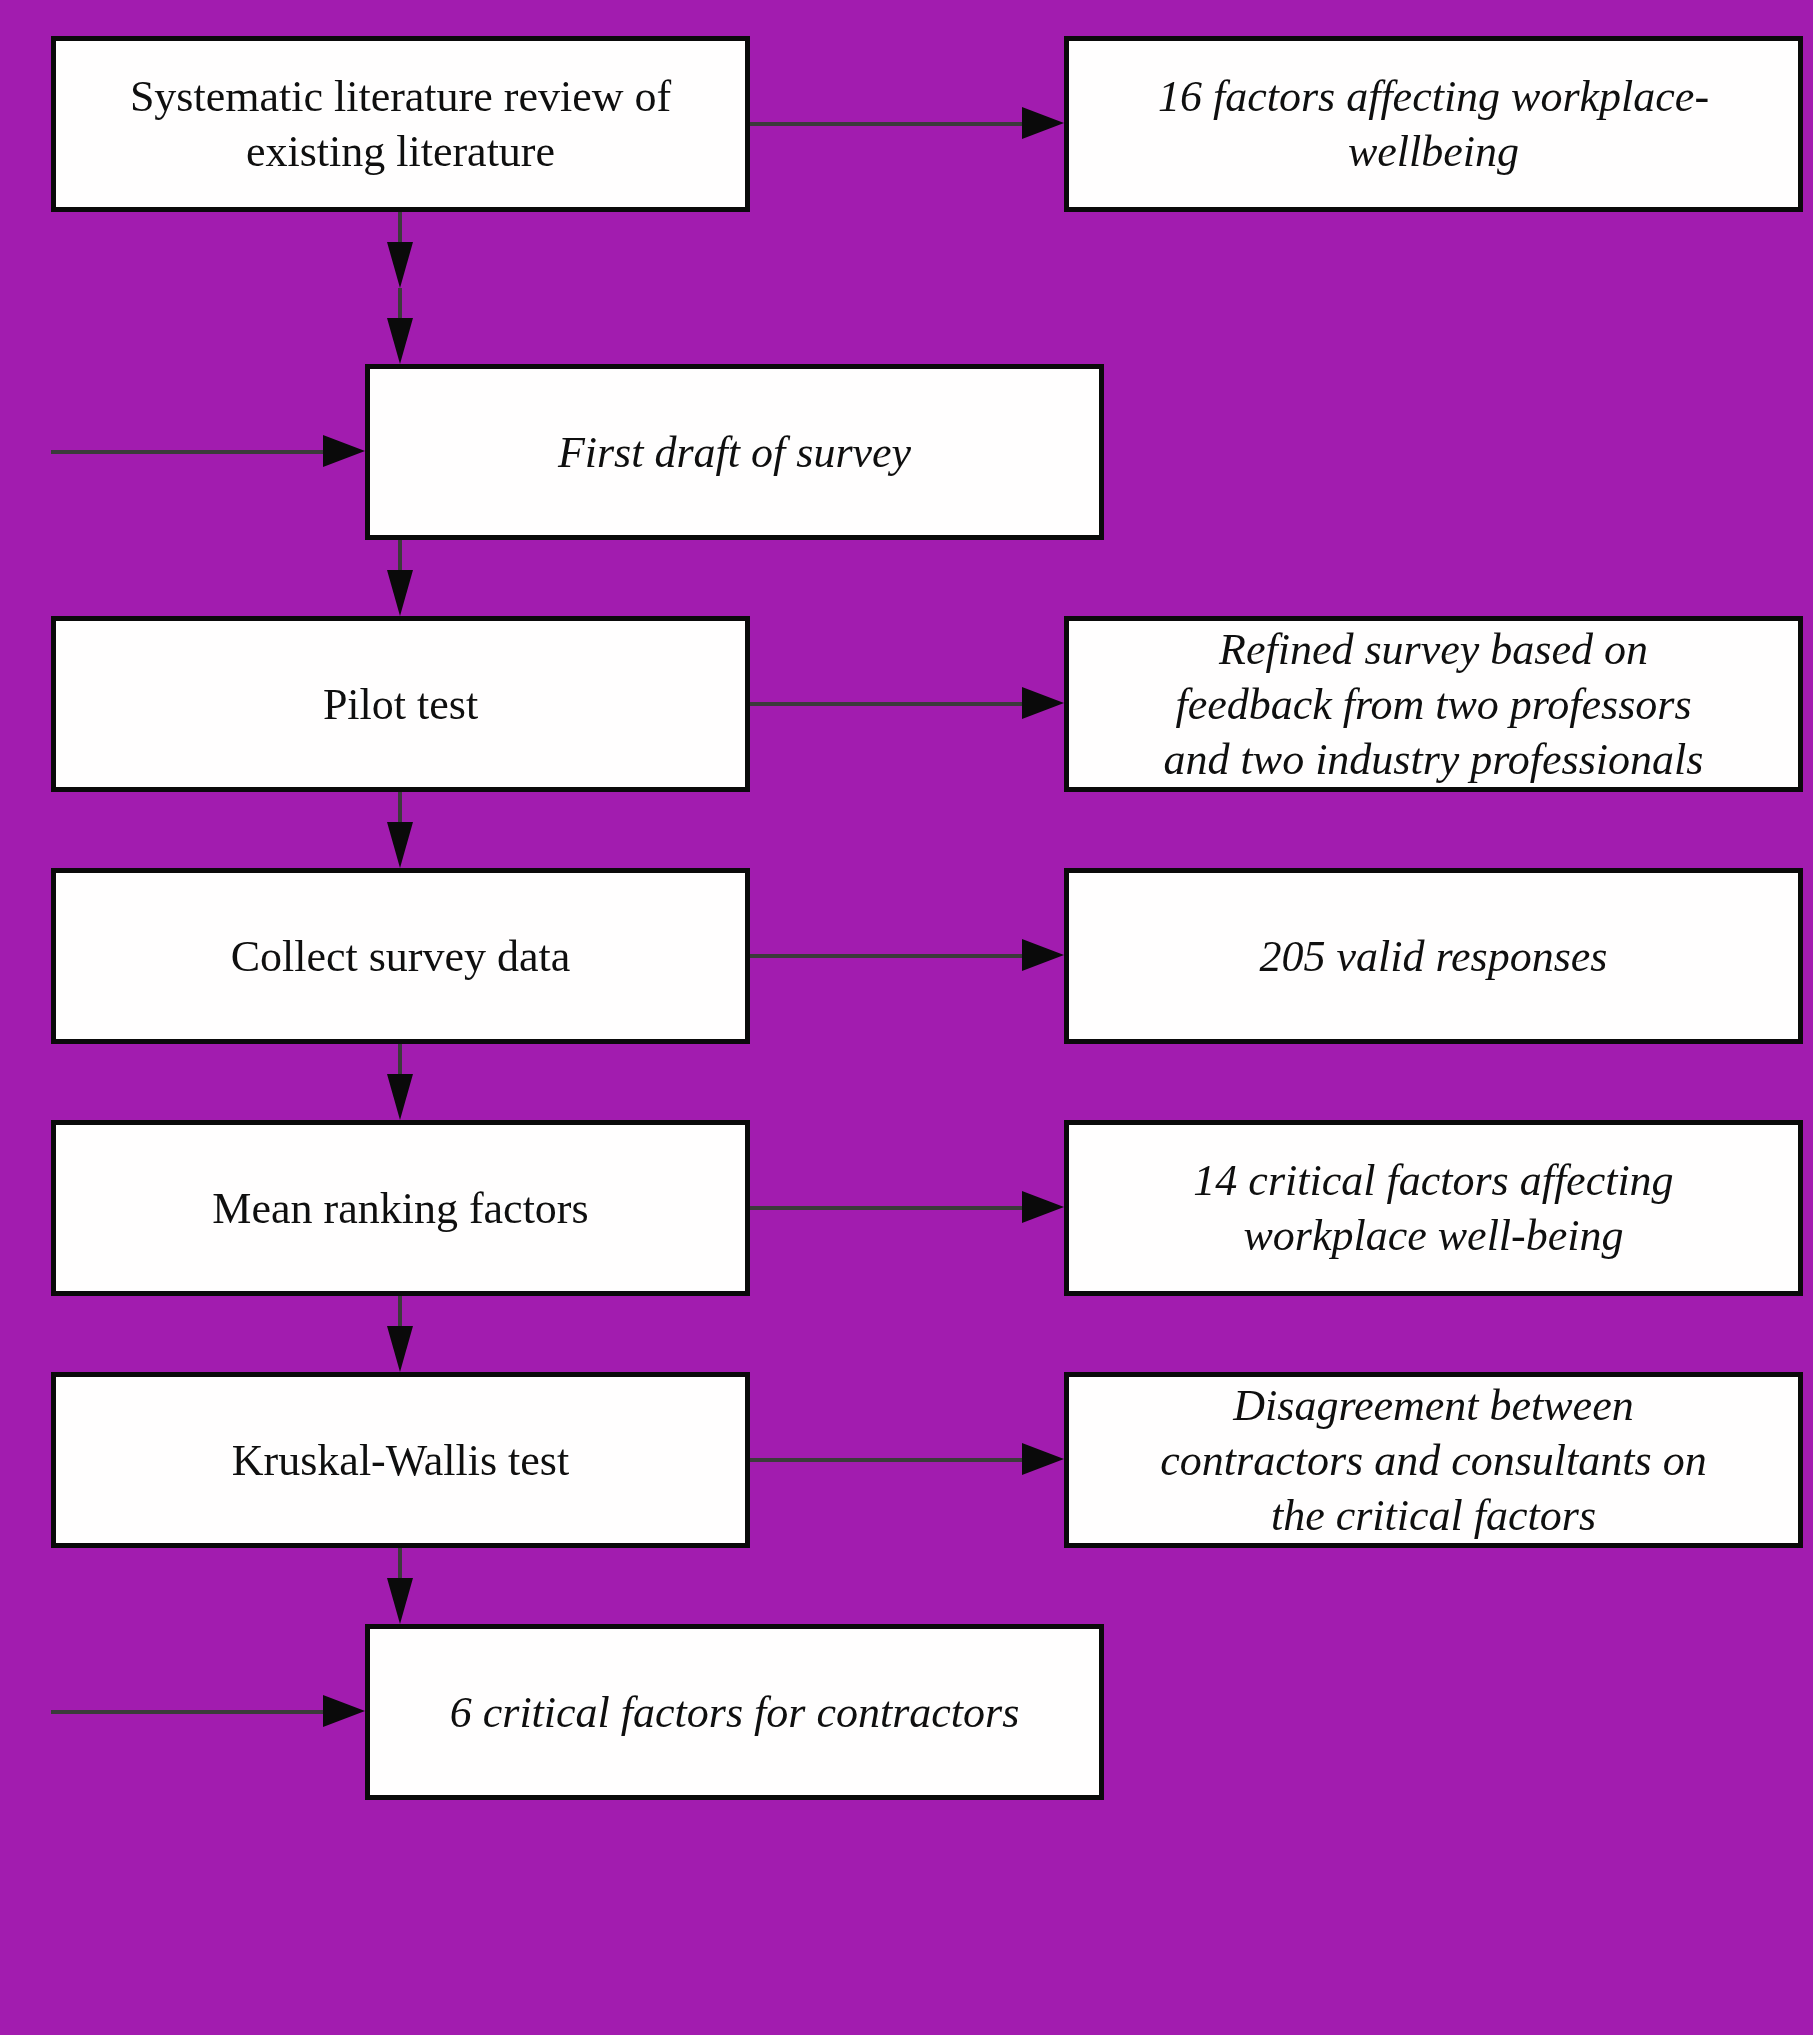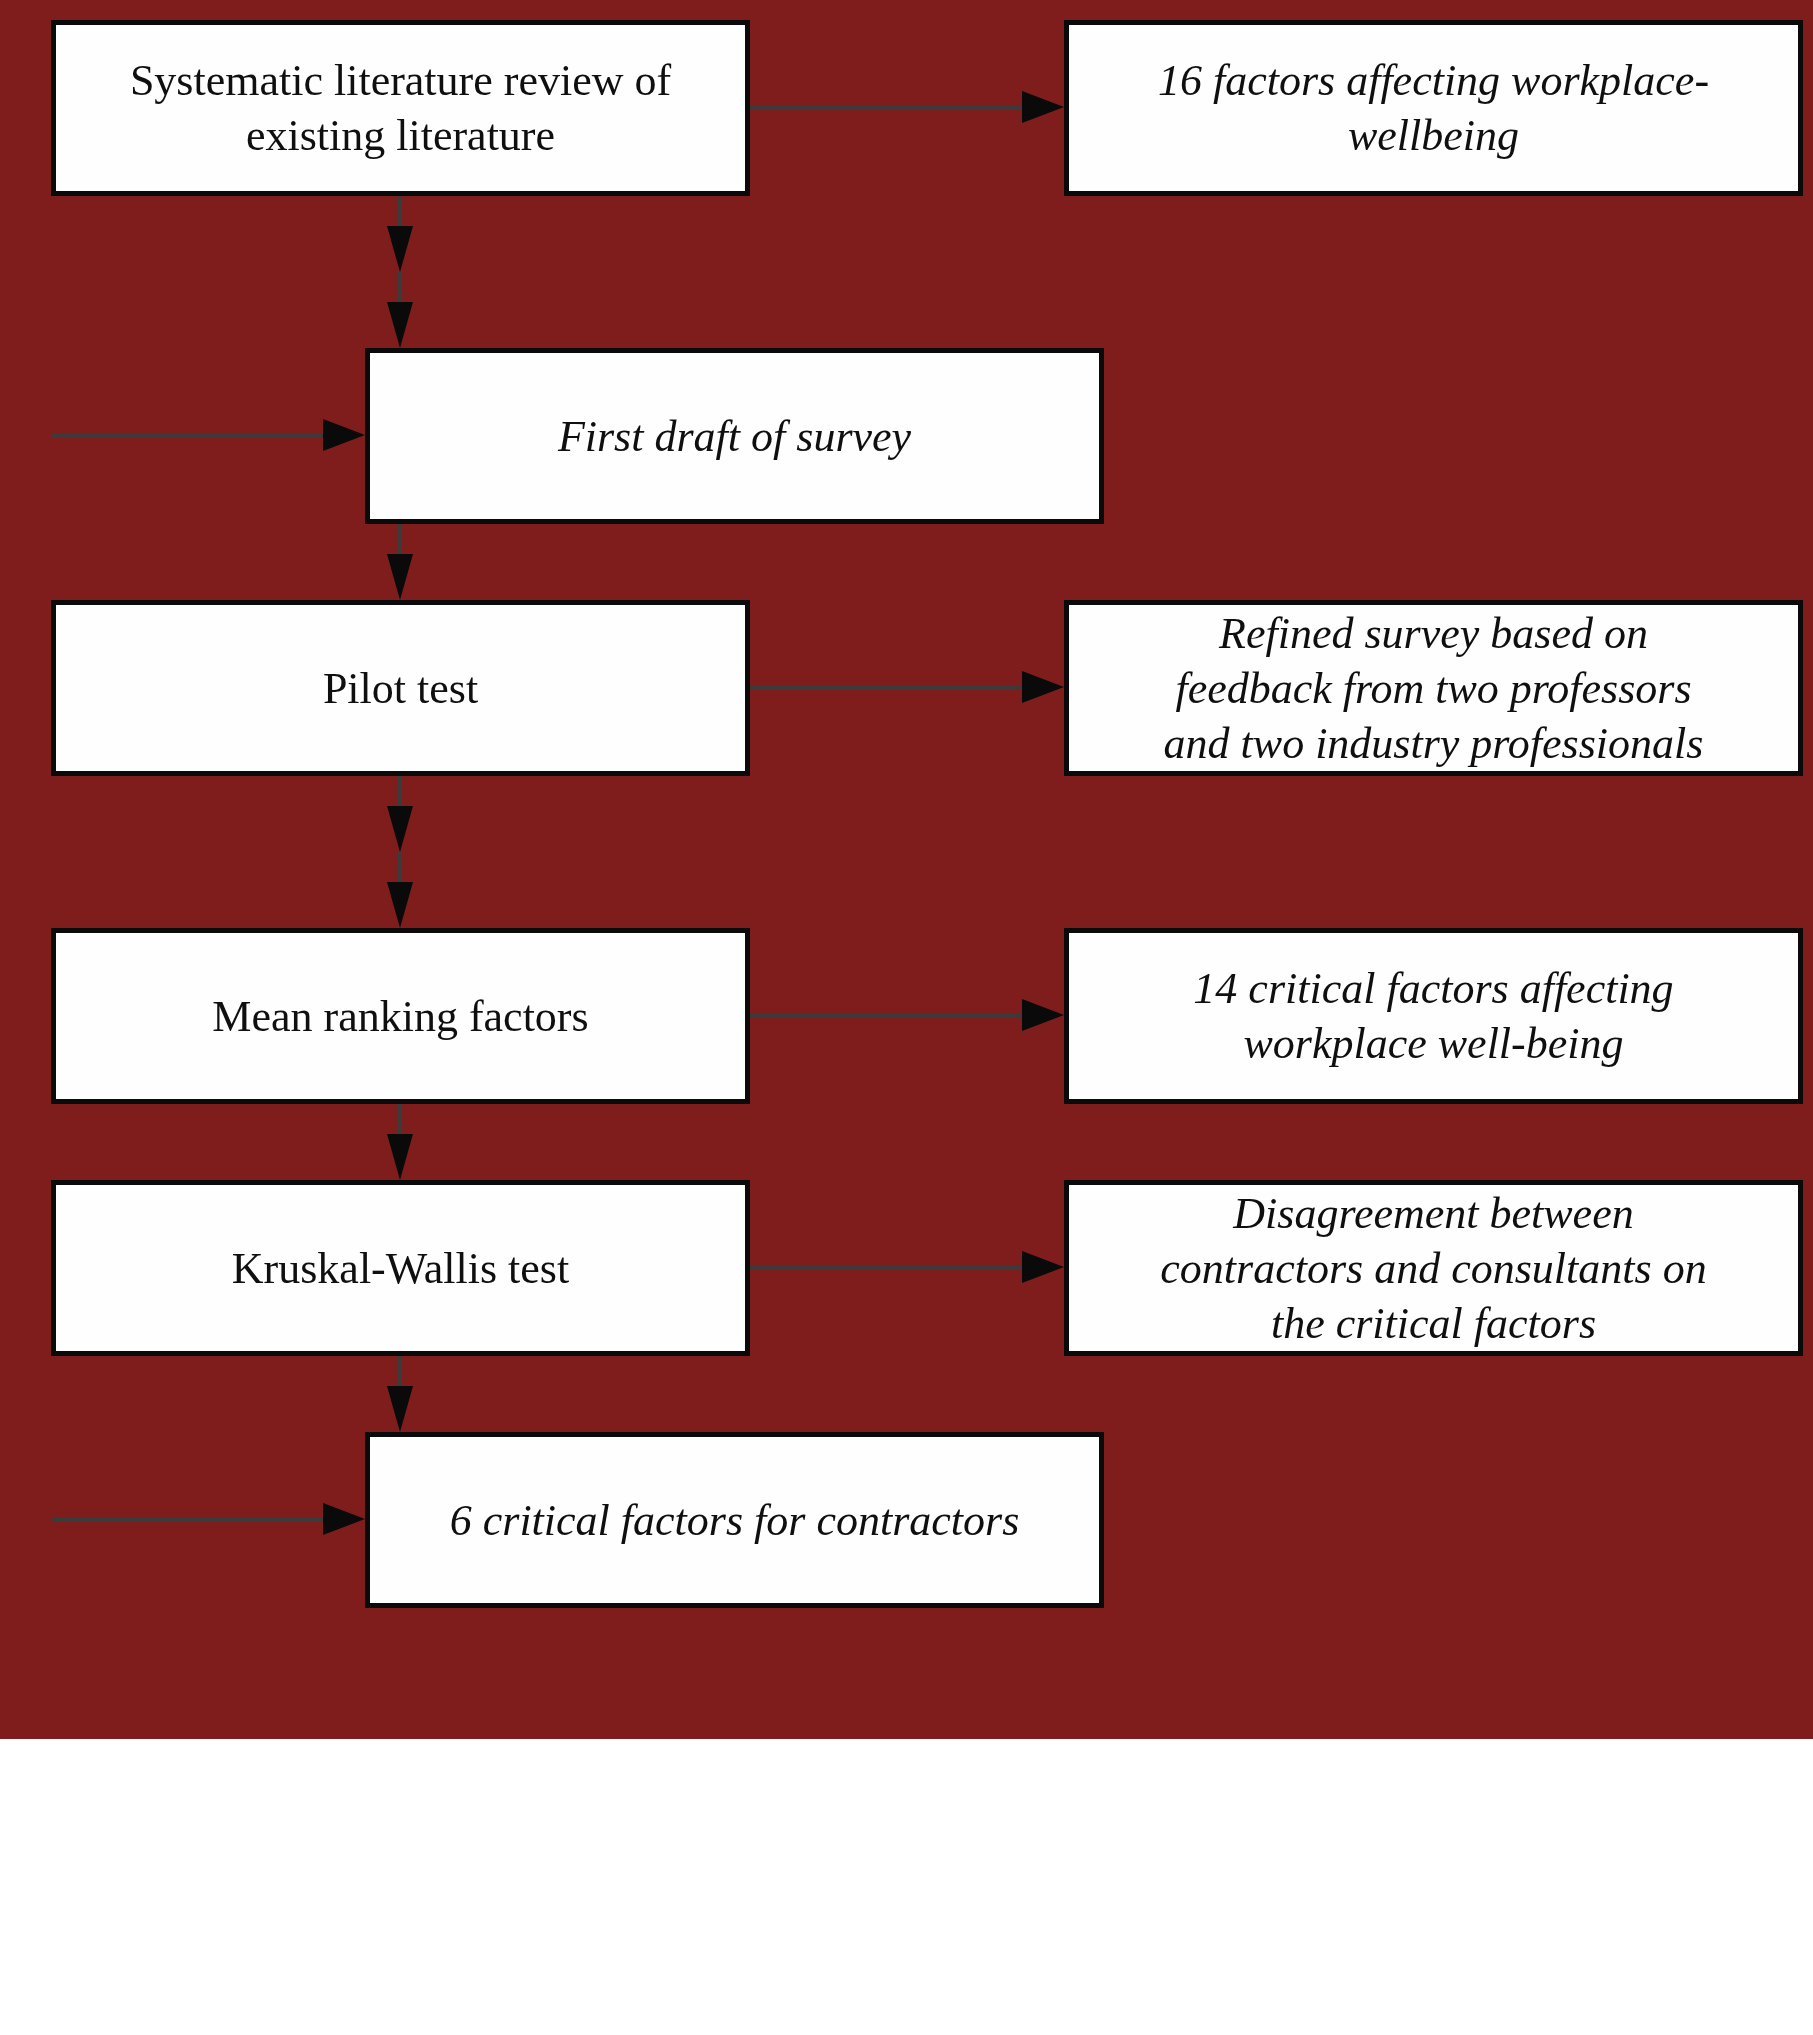--- a/index.html
+++ b/index.html
@@ -1,22 +1,22 @@
 <!DOCTYPE html>
 <html style="font-size:9.5px"><head>
 <meta charset="utf-8">
 <style>
   html, body { margin: 0; padding: 0; background: #ffffff; }
   .canvas {
     position: relative;
     width: 1813px;
-    height: 1739px;
-    background: #7f1d1d;
+    height: 2035px;
+    background: #a21caf;
     box-sizing: border-box;
-    padding-top: 20px;
+    padding-top: 36px;
     overflow: hidden;
     font-family: "Liberation Serif", "DejaVu Serif", serif;
   }
   .row {
     display: flex;
     height: 176px;
     margin-left: 51px;
   }
   .box {
     box-sizing: border-box;
@@ -125,20 +125,32 @@
       <span>Refined survey based on
 feedback from two professors
 and two industry professionals</span>
     </div>
   </div>
   <div class="vgap">
     <div class="vline"></div>
     <div class="vhead"></div>
   </div>
 
+  <div class="row">
+    <div class="box step">
+      <span>Collect survey data</span>
+    </div>
+    <div class="hconn">
+      <div class="hline"></div>
+      <div class="hhead"></div>
+    </div>
+    <div class="box outcome">
+      <span>205 valid responses</span>
+    </div>
+  </div>
   <div class="vgap">
     <div class="vline"></div>
     <div class="vhead"></div>
   </div>
 
   <div class="row">
     <div class="box step">
       <span>Mean ranking factors</span>
     </div>
     <div class="hconn">

